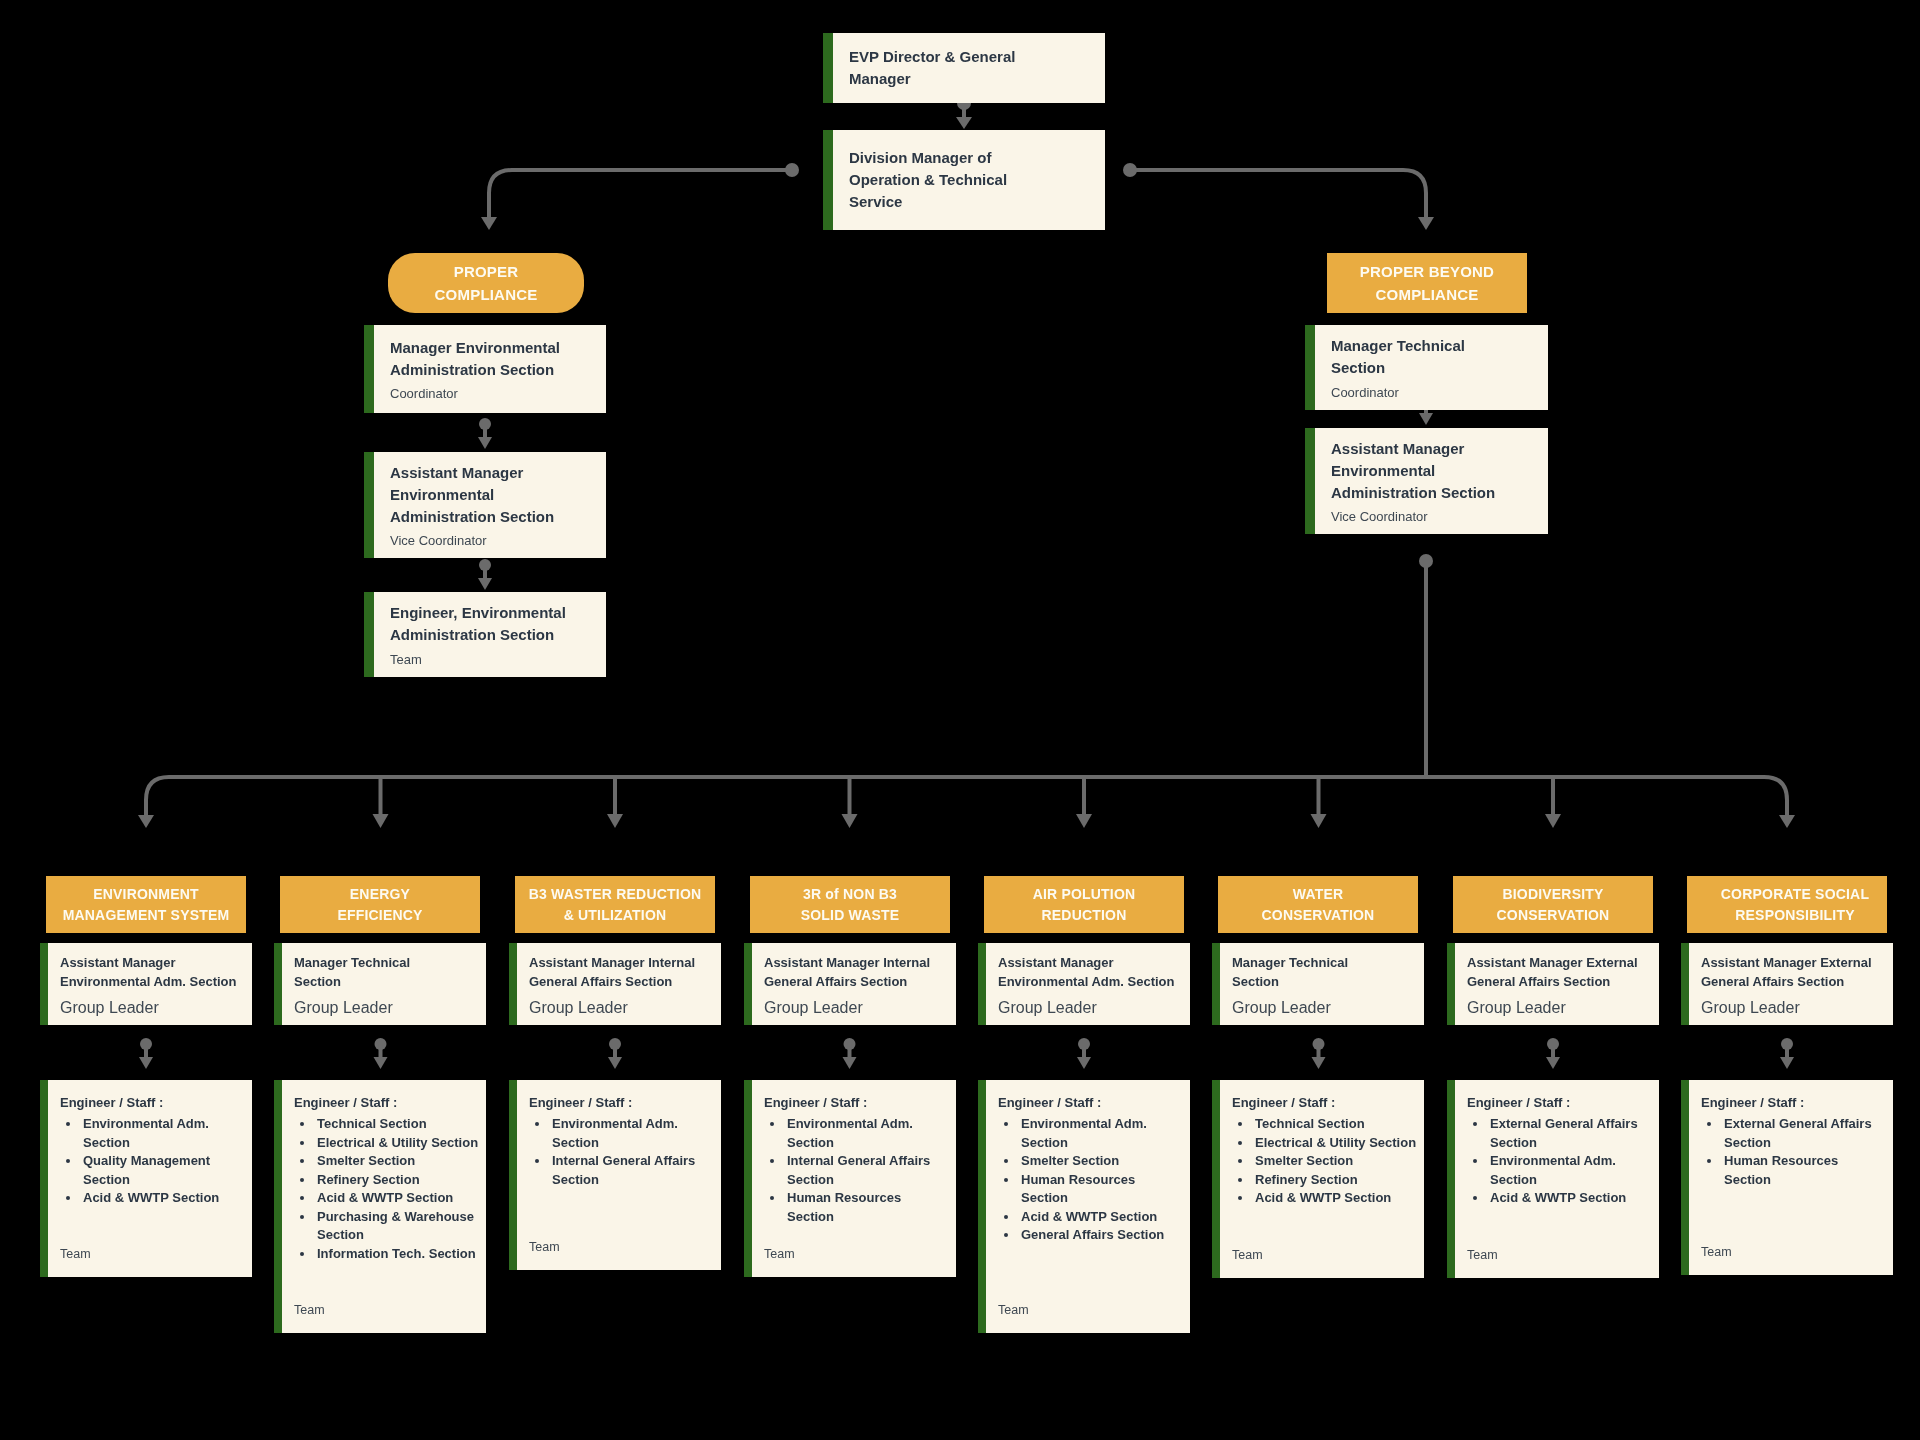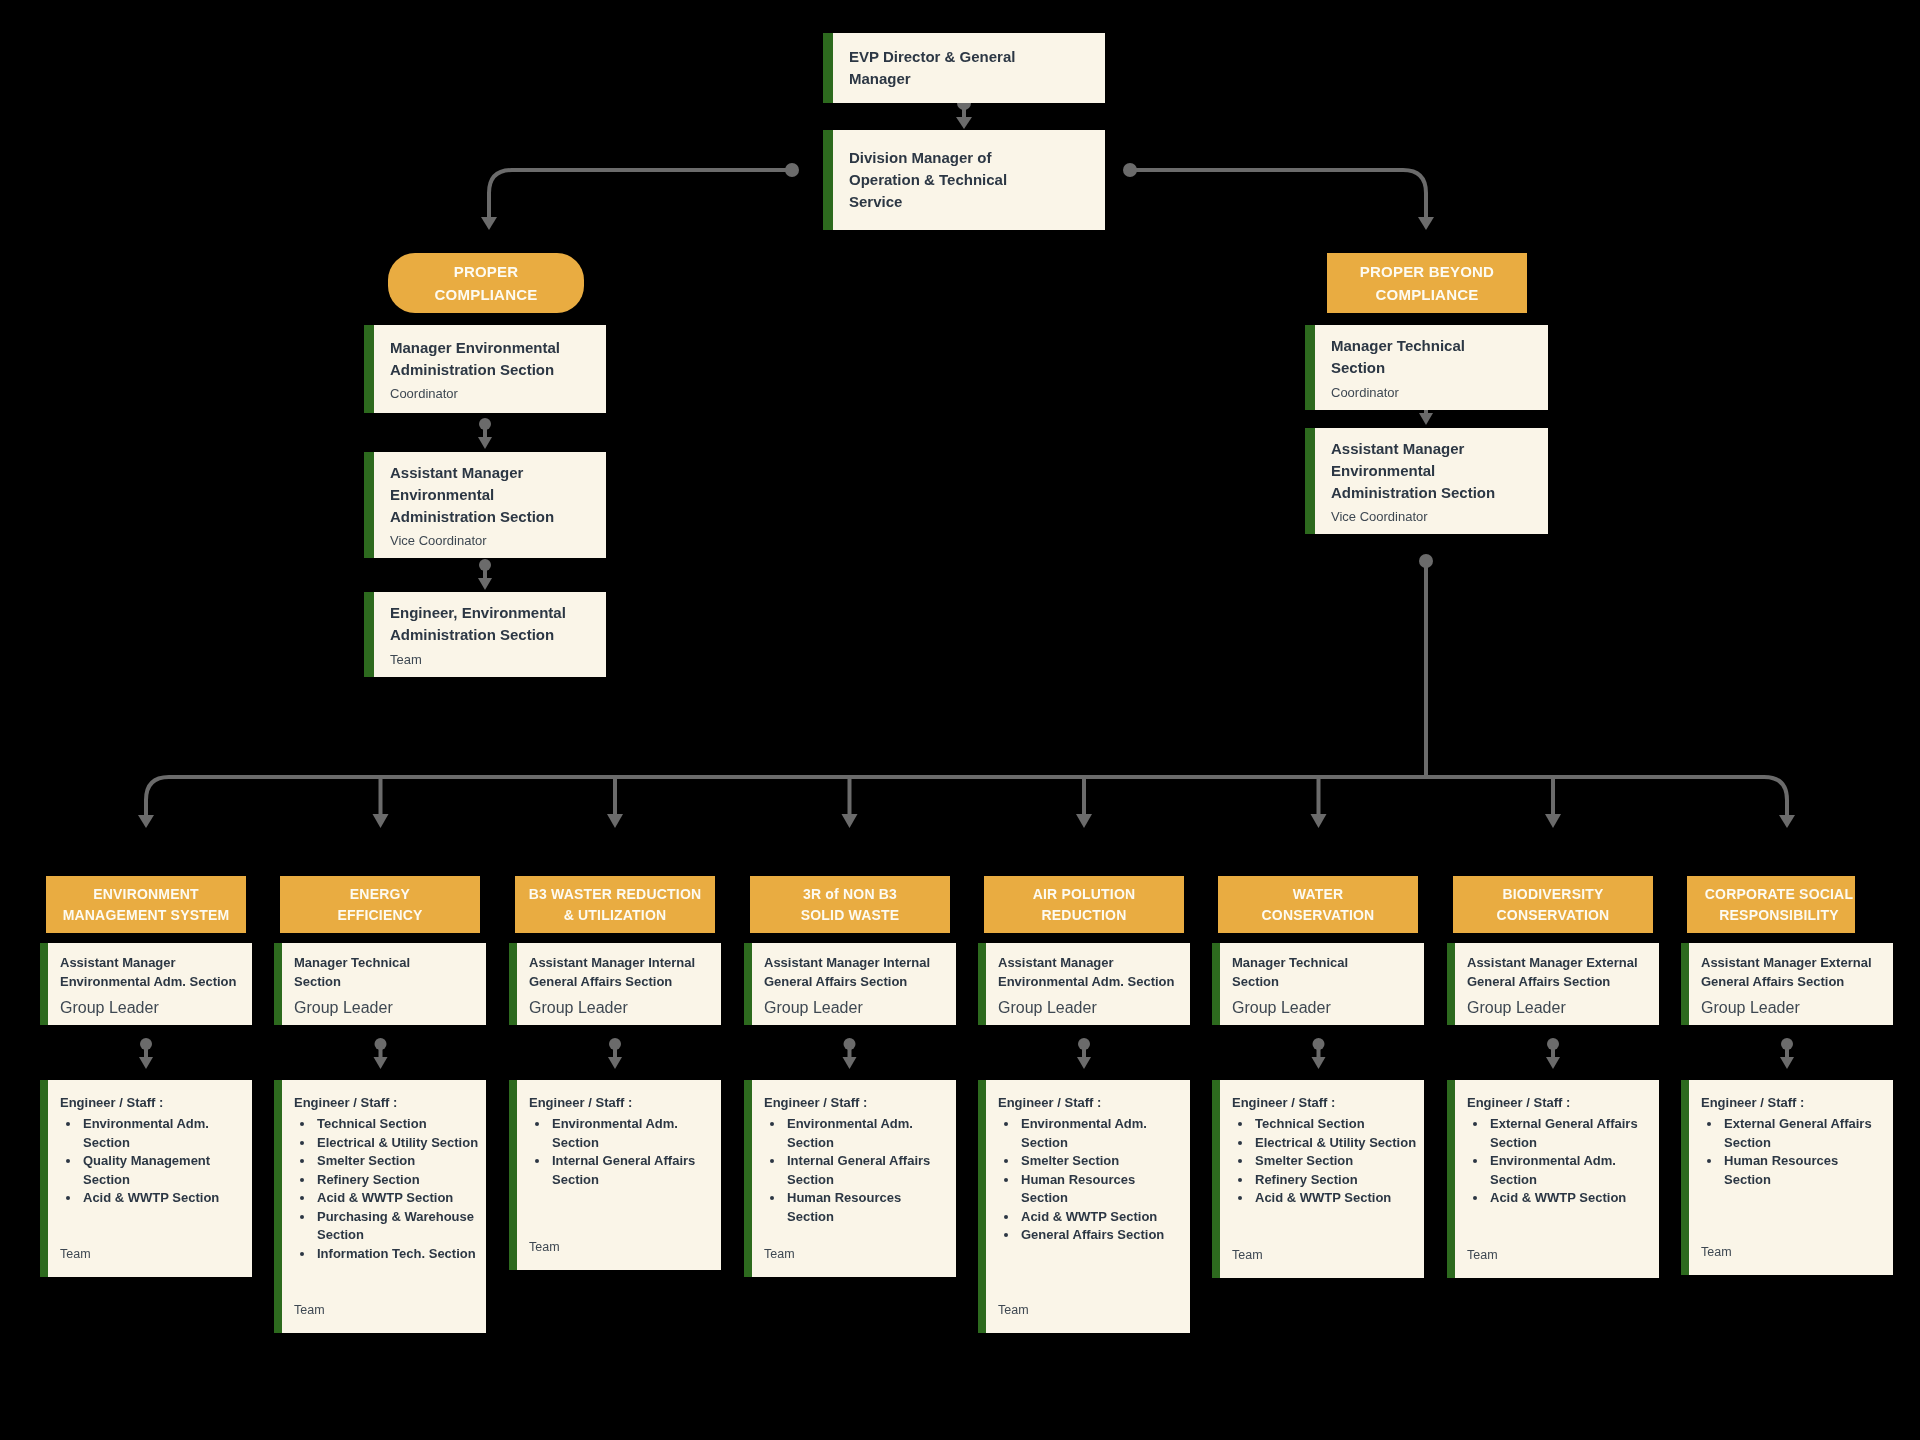--- a/index.html
+++ b/index.html
@@ -279,21 +279,21 @@
   <div class="staff" style="left:1447px; top:1080px; width:212px; min-height:198px;">
     <div class="staff-label">Engineer / Staff :</div>
     <ul class="staff-list">
       <li>External General Affairs Section</li>
       <li>Environmental Adm. Section</li>
       <li>Acid &amp; WWTP Section</li>
     </ul>
     <div class="team">Team</div>
   </div>
 
-  <div class="gold col-header" style="left:1687px; top:876px; width:168px; height:57px;padding-left:16px;">CORPORATE SOCIAL
+  <div class="gold col-header" style="left:1687px; top:876px; width:200px; height:57px;padding-left:16px;">CORPORATE SOCIAL
 RESPONSIBILITY</div>
   <div class="leader" style="left:1681px; top:943px; width:212px; min-height:82px;">
     <div class="leader-title">Assistant Manager External
 General Affairs Section</div>
     <div class="leader-role">Group Leader</div>
   </div>
   <div class="staff" style="left:1681px; top:1080px; width:212px; min-height:195px;">
     <div class="staff-label">Engineer / Staff :</div>
     <ul class="staff-list">
       <li>External General Affairs Section</li>

